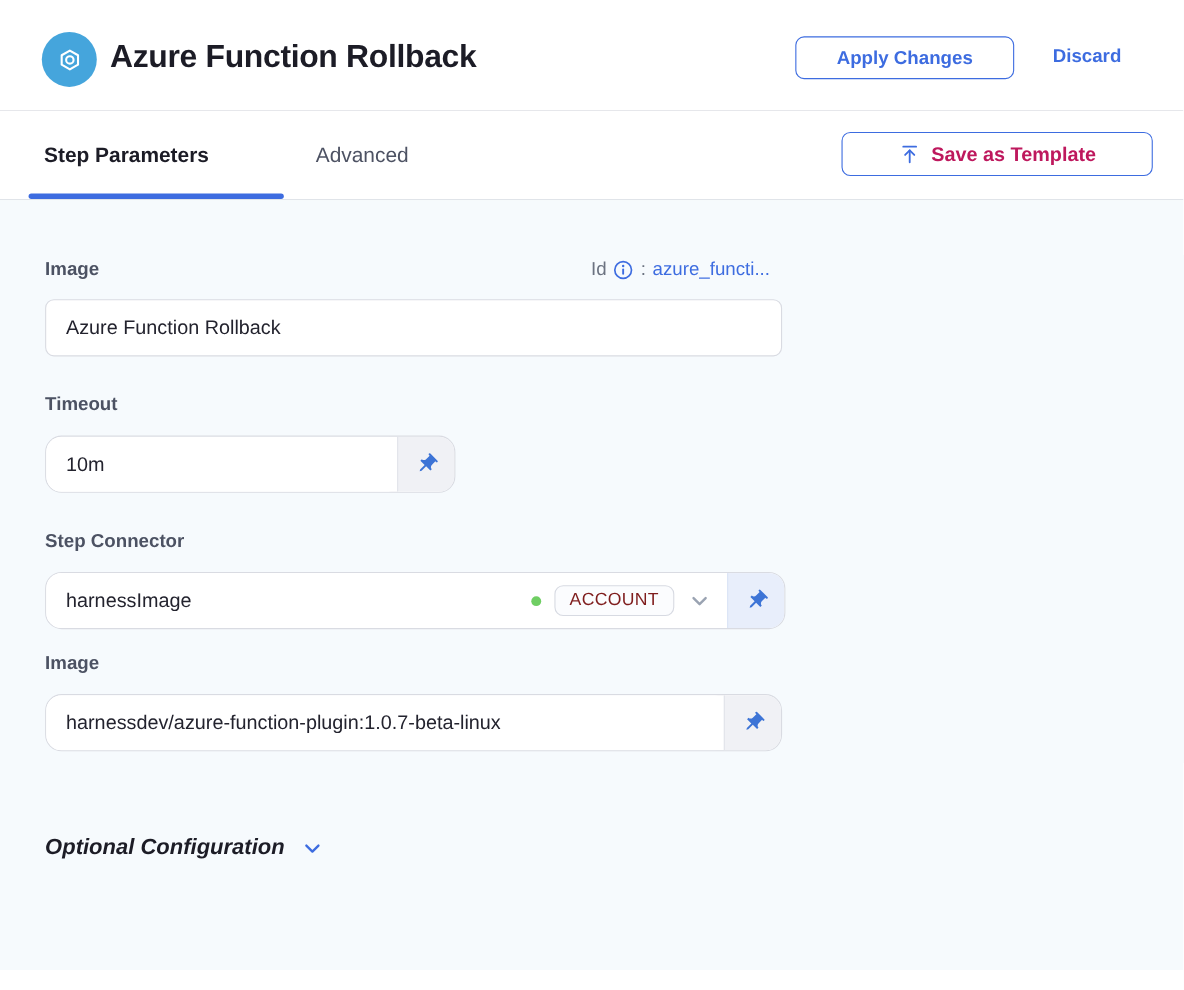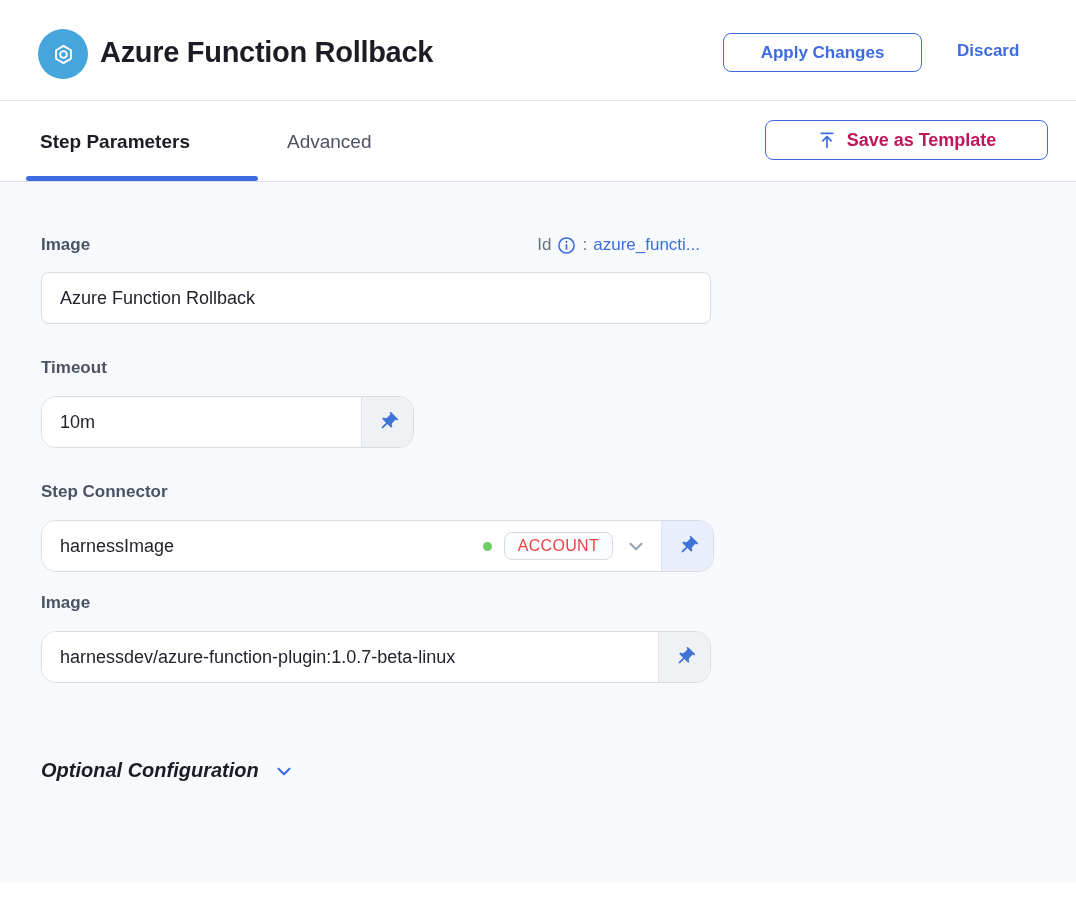--- a/index.html
+++ b/index.html
@@ -101,21 +101,21 @@
     cursor: pointer;
   }
   .pin-btn.blue-bg { background: #e8eefb; border-left: 1px solid #dbe4f5; }
   .connector-extras {
     display: flex; align-items: center; gap: 12px; padding-right: 14px;
     background: #fff;
   }
   .green-dot { width: 9px; height: 9px; border-radius: 50%; background: #6fce63; }
   .scope-badge {
     border: 1px solid #d7dae2; background: #fbfcfe; border-radius: 8px;
-    padding: 4px 13px; font-size: 16px; color: #ef4444; letter-spacing: 0.3px;
+    padding: 4px 13px; font-size: 16px; color: #7f1d1d; letter-spacing: 0.3px;
   }
   .optional-config {
     position: absolute; left: 41px; top: 577px;
     display: flex; align-items: flex-end; gap: 14px; cursor: pointer; font-style: italic;
   }
   .optional-config-label {
     font-size: 20px; font-weight: 700; color: #1c1c26;
   }
 </style>
 </head>

